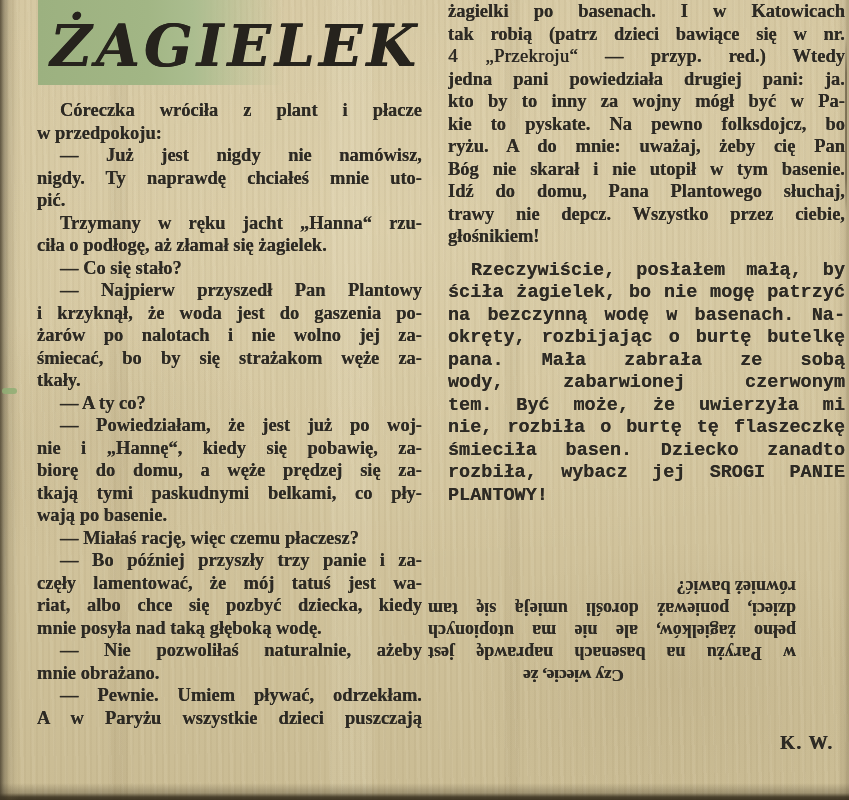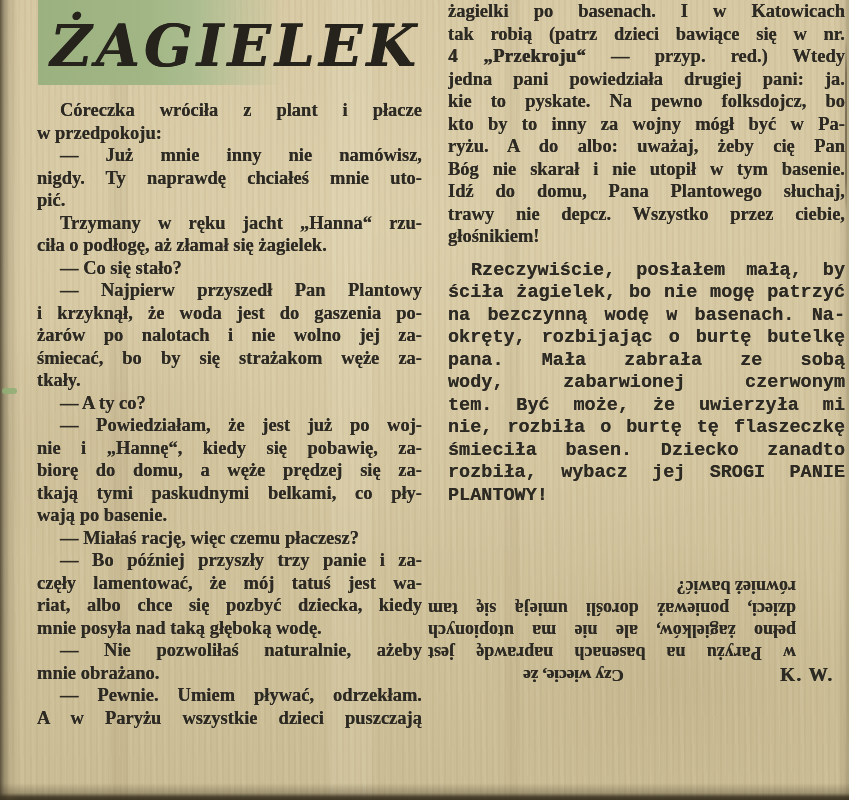--- a/index.html
+++ b/index.html
@@ -55,42 +55,42 @@
   .line {
     height: 22.5px;
     line-height: 22.5px;
     overflow: hidden;
     text-align: justify;
     text-align-last: justify;
     text-shadow: 0 0 0.4px rgba(45,42,36,0.85);
   }
   .line.end { text-align-last: left; }
   .line.in  { text-indent: 23px; }
-  .line b   { font-weight: bold; text-shadow: 0.7px 0 0 currentColor; letter-spacing: 0.4px; }
+  .line b   { font-weight: normal; text-shadow: 0.7px 0 0 currentColor; letter-spacing: 0.4px; }
   .para2 { margin-top: 12px; font-family: Liberation Mono, monospace; }
   .flip {
     position: absolute;
     left: 428px; top: 576px;
     width: 368px;
     transform: rotate(180deg);
     font-size: 18px;
     font-weight: bold;
   }
   .flip .line { height: 22px; line-height: 22px; }
   .flip-heading {
     height: 22px; line-height: 22px;
     font-size: 17px;
     font-weight: bold;
     text-indent: 172px;
     white-space: nowrap;
     text-shadow: 0.5px 0 0 currentColor;
   }
   .byline {
     position: absolute;
-    left: 780px; top: 664px;
+    left: 780px; top: 732px;
     font-size: 19px;
     font-weight: bold;
     letter-spacing: 1.5px;
     text-shadow: 0.5px 0 0 currentColor;
   }
   .crease {
     position: absolute;
     right: 2px; top: 38px;
     width: 2px; height: 175px;
     background: linear-gradient(180deg, rgba(60,50,30,0), rgba(60,50,30,0.5) 20%, rgba(60,50,30,0.5) 80%, rgba(60,50,30,0));
@@ -107,21 +107,21 @@
 </head>
 <body>
 
 <div class="page">
   <div class="green-block"></div>
   <h1 class="title">ŻAGIELEK</h1>
 
   <div class="col col-left">
       <div class="line in">Córeczka wróciła z plant i płacze</div>
       <div class="line end">w przedpokoju:</div>
-      <div class="line in">— Już mnie inny nie namówisz,</div>
+      <div class="line in">— Już jest nigdy nie namówisz,</div>
       <div class="line">nigdy. Ty naprawdę chciałeś mnie uto-</div>
       <div class="line end">pić.</div>
       <div class="line in">Trzymany w ręku jacht „Hanna“ rzu-</div>
       <div class="line end">ciła o podłogę, aż złamał się żagielek.</div>
       <div class="line in end">— Co się stało?</div>
       <div class="line in">— Najpierw przyszedł Pan Plantowy</div>
       <div class="line">i krzyknął, że woda jest do gaszenia po-</div>
       <div class="line">żarów po nalotach i nie wolno jej za-</div>
       <div class="line">śmiecać, bo by się strażakom węże za-</div>
       <div class="line end">tkały.</div>
@@ -141,23 +141,23 @@
       <div class="line in">— Pewnie. Umiem pływać, odrzekłam.</div>
       <div class="line">A w Paryżu wszystkie dzieci puszczają</div>
     </div>
 
   <div class="col col-right">
     <div>
         <div class="line">żagielki po basenach. I w Katowicach</div>
         <div class="line">tak robią (patrz dzieci bawiące się w nr.</div>
         <div class="line"><b>4 „Przekroju“</b> — przyp. red.) Wtedy</div>
         <div class="line">jedna pani powiedziała drugiej pani: ja.</div>
+        <div class="line">kto by to inny za wojny mógł być w Pa-</div>
         <div class="line">kie to pyskate. Na pewno folksdojcz, bo</div>
-        <div class="line">kto by to inny za wojny mógł być w Pa-</div>
-        <div class="line">ryżu. A do albo: uważaj, żeby cię Pan</div>
+        <div class="line">ryżu. A do mnie: uważaj, żeby cię Pan</div>
         <div class="line">Bóg nie skarał i nie utopił w tym basenie.</div>
         <div class="line">Idź do domu, Pana Plantowego słuchaj,</div>
         <div class="line">trawy nie depcz. Wszystko przez ciebie,</div>
         <div class="line end">głośnikiem!</div>
       </div>
     <div class="para2">
         <div class="line in">Rzeczywiście, posłałem małą, by pu-</div>
         <div class="line">ściła żagielek, bo nie mogę patrzyć</div>
         <div class="line">na bezczynną wodę w basenach. Na-</div>
         <div class="line">okręty, rozbijając o burtę butelkę szam-</div>

